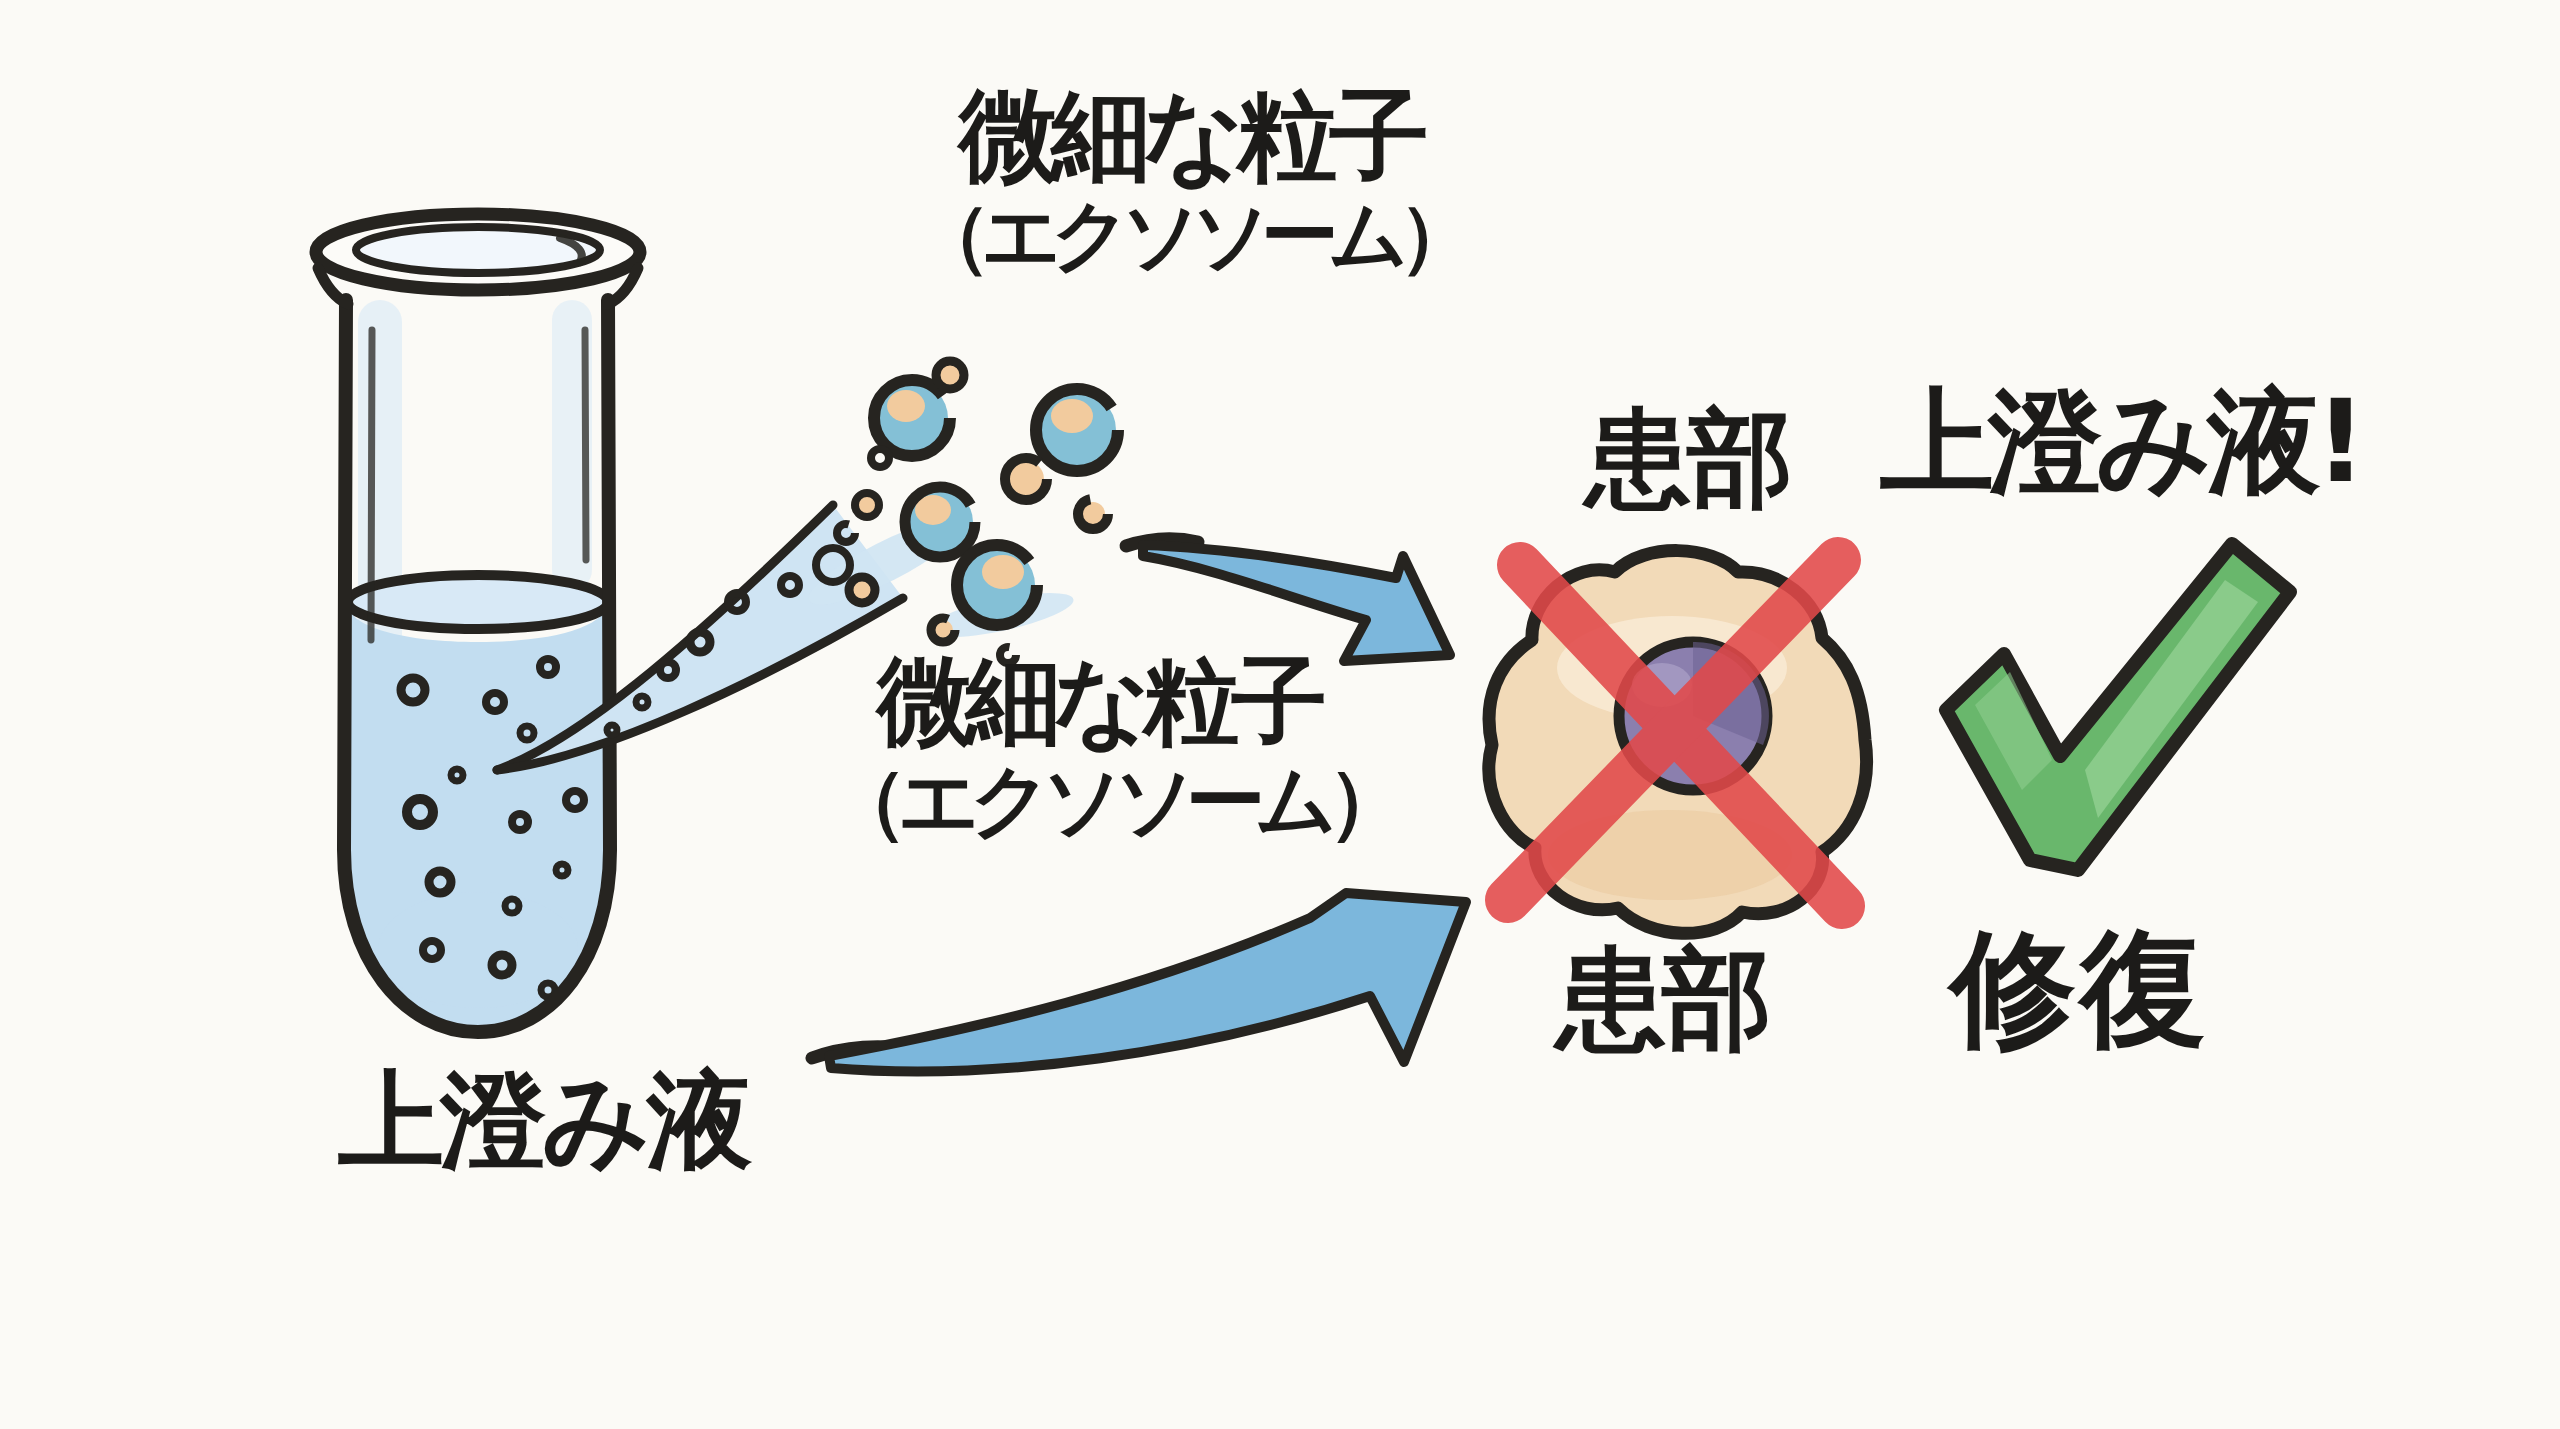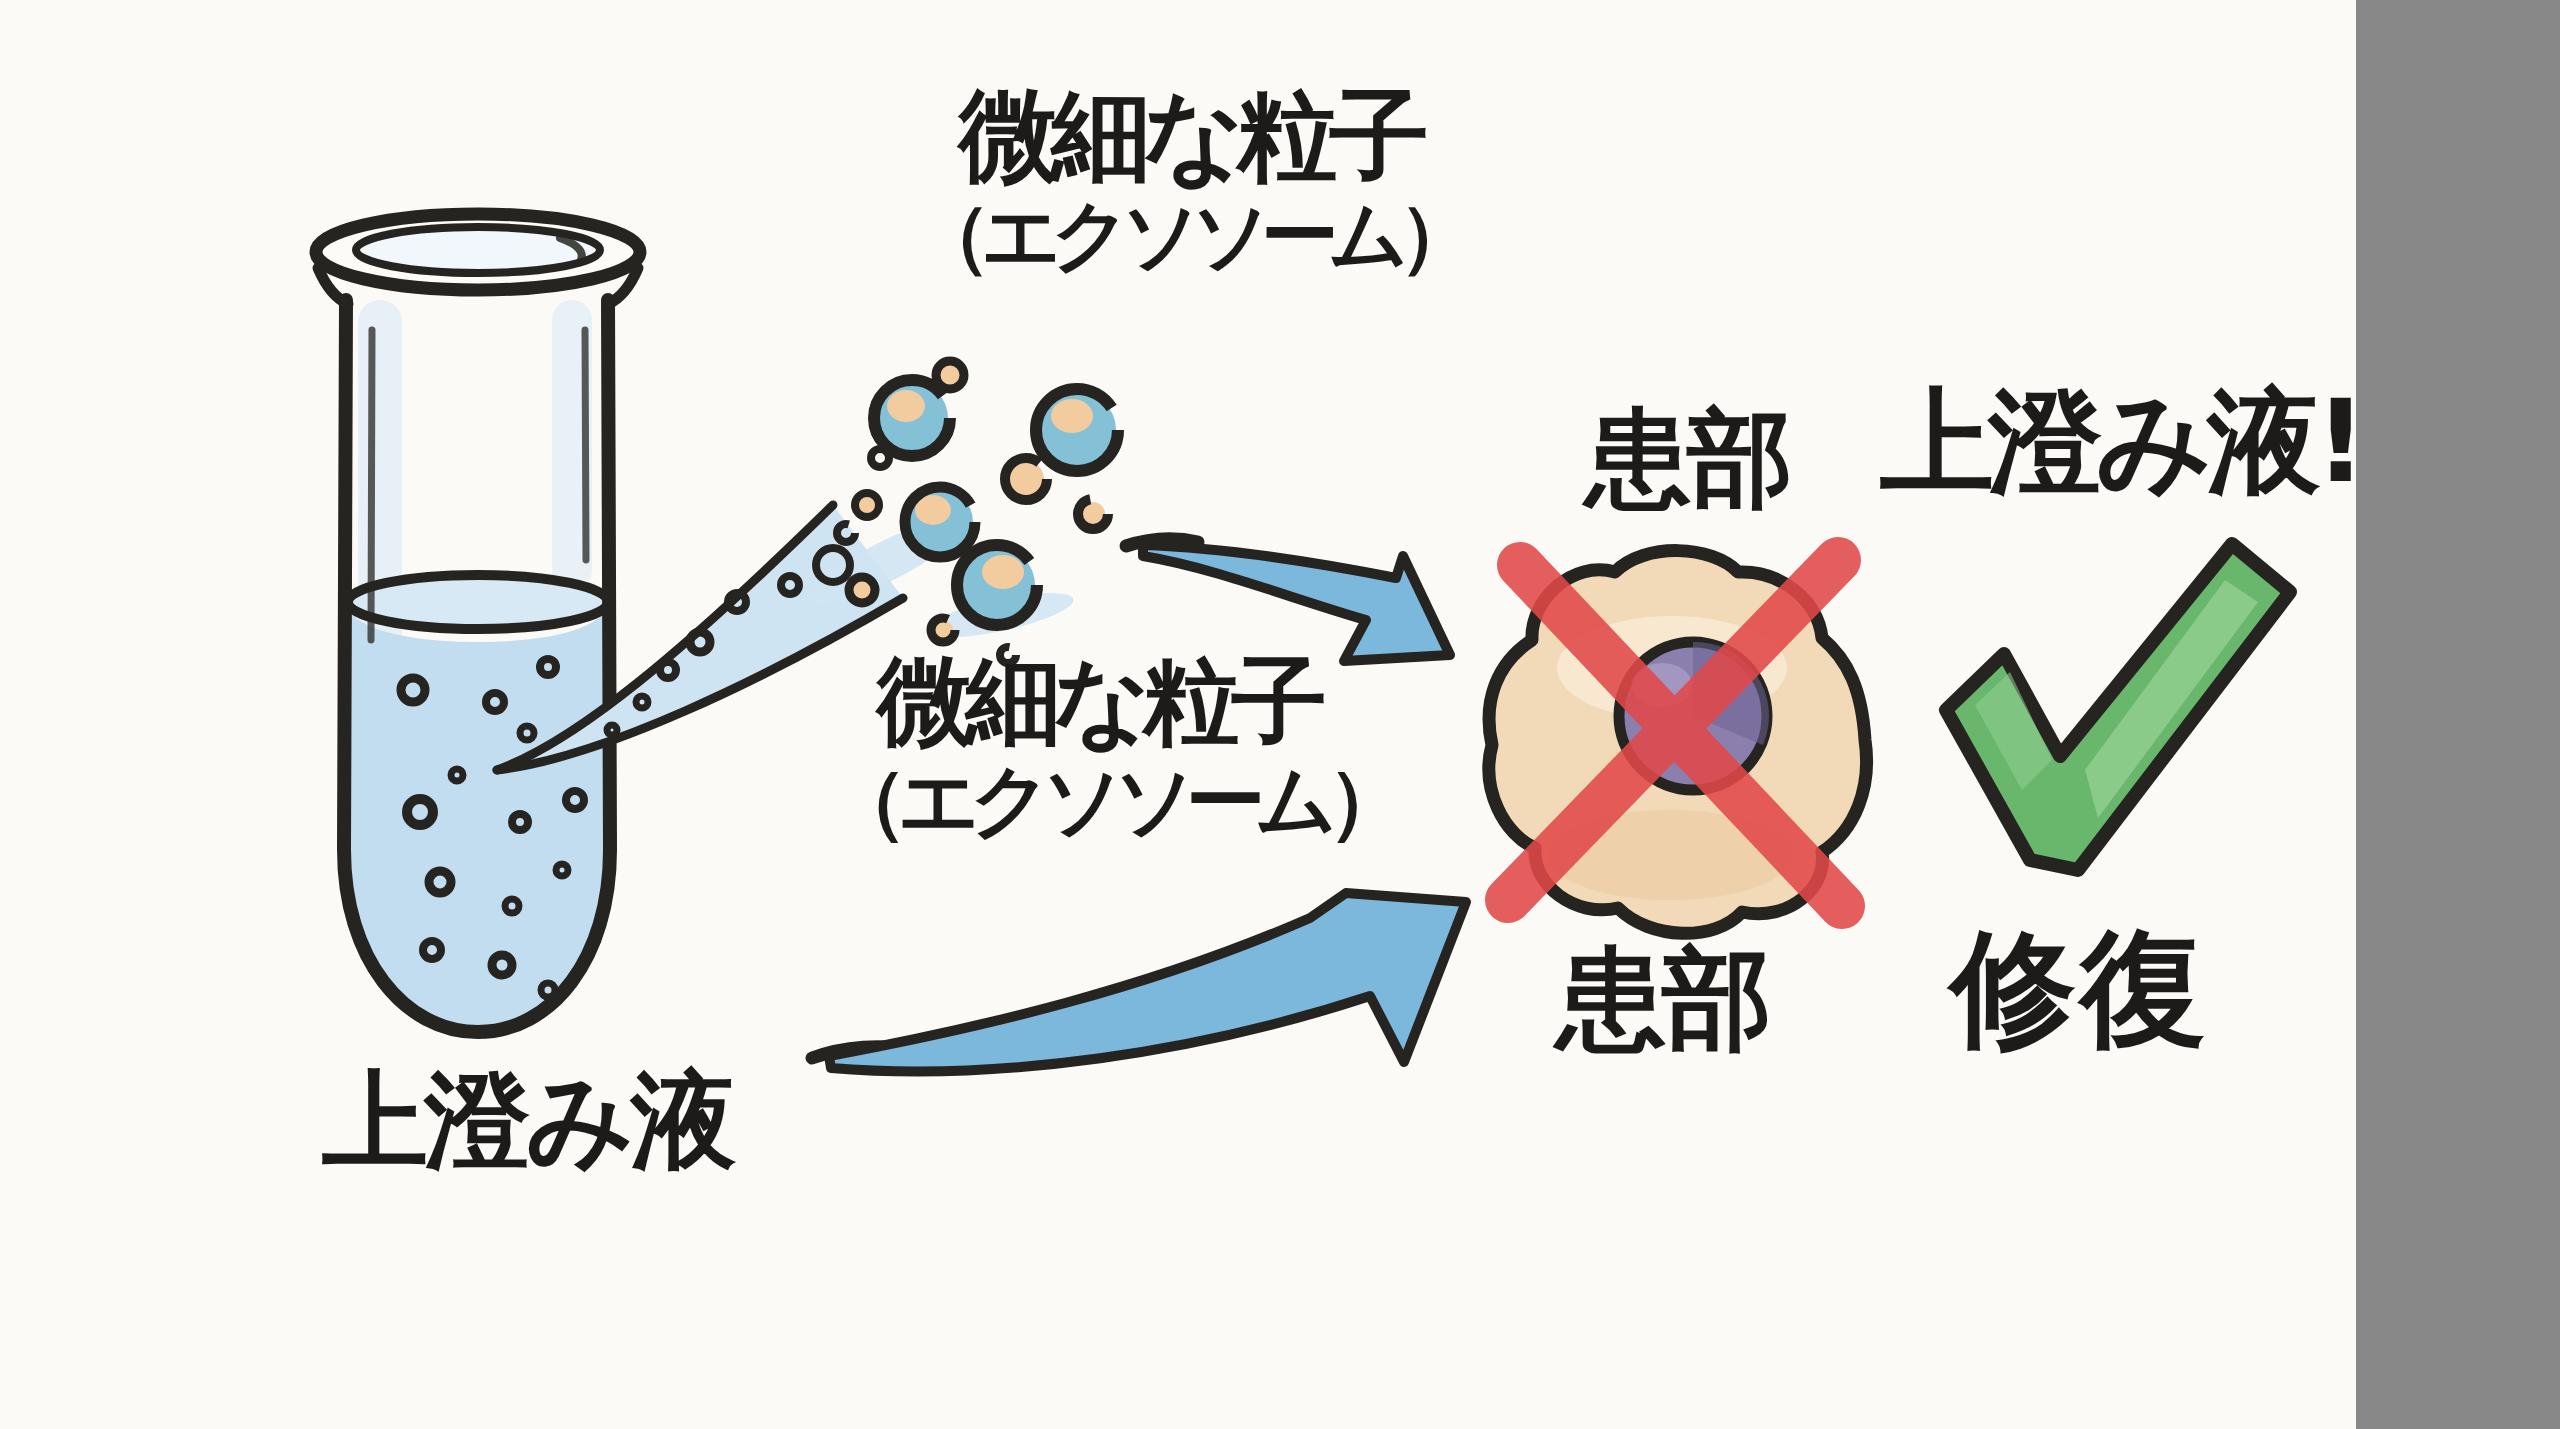--- a/index.html
+++ b/index.html
@@ -6,21 +6,21 @@
     --ink:#262420; --paper:#fbfaf6; --text:#1c1b19;
     --arrow-blue:#7cb7dc; --spray-blue:#cfe4f3; --particle-blue:#84c0d6;
     --particle-tan:#f2cb9e; --liquid-blue:#c2ddf0; --liquid-surface:#d8e9f6;
     --glass-tint:#d9eaf6; --cell-fill:#f2dab8; --cell-highlight:#f9ead3;
     --nucleus-purple:#8b7fae; --nucleus-shade:#6e6394;
     --cross-red:#e2494a; --check-green:#69b76c; --check-highlight:#92cf92;
   }
   html,body{margin:0;padding:0;}
   body{background:#888;font-family:"DejaVu Sans","Liberation Sans",sans-serif;}
   #stage{
-    position:relative;width:2356px;height:1429px;overflow:hidden;
+    position:relative;width:2560px;height:1429px;overflow:hidden;
     background:var(--paper);
   }
   #stage svg{position:absolute;left:0;top:0;}
   .label{
     position:absolute;color:var(--text);font-weight:700;line-height:1.12;
     white-space:nowrap;
   }
   .label .l2{display:block;}
   .center{text-align:center;}
   
@@ -219,16 +219,16 @@
   <div class="label" style="left:1585px;top:400px;font-size:106px;letter-spacing:-4px;">患部</div>
 
   <div class="label" style="left:1880px;top:378px;font-size:114px;letter-spacing:-6px;">上澄み液!</div>
 
   <div class="label" style="left:1950px;top:882px;font-size:126px;letter-spacing:4px;margin-top:36px;">修復</div>
 
   <div class="label" style="left:1556px;top:938px;font-size:110px;letter-spacing:-4px;">患部</div>
 
 
   <div class="label" style="left:322px;top:1062px;font-size:112px;letter-spacing:-2px;">
-    <span class="l2" style="font-size:106px;letter-spacing:-4px;text-align:center;">上澄み液</span>
+    <span class="l2" style="font-size:106px;letter-spacing:-4px;margin-left:16px;text-align:center;">上澄み液</span>
   </div>
 
 </div>
 
 </body></html>

